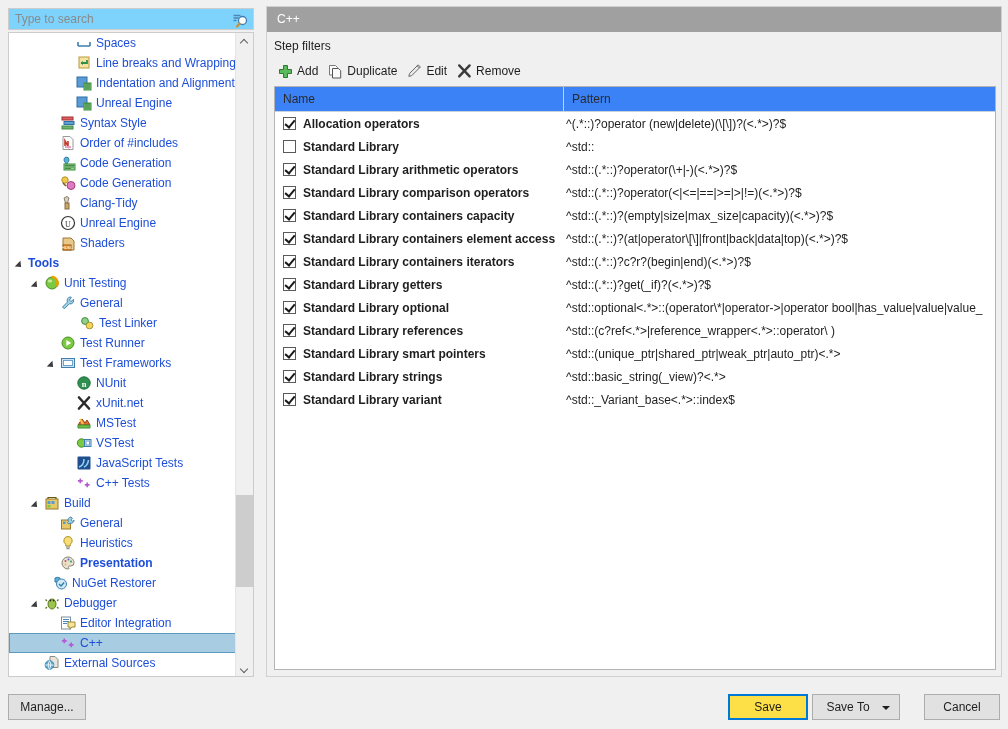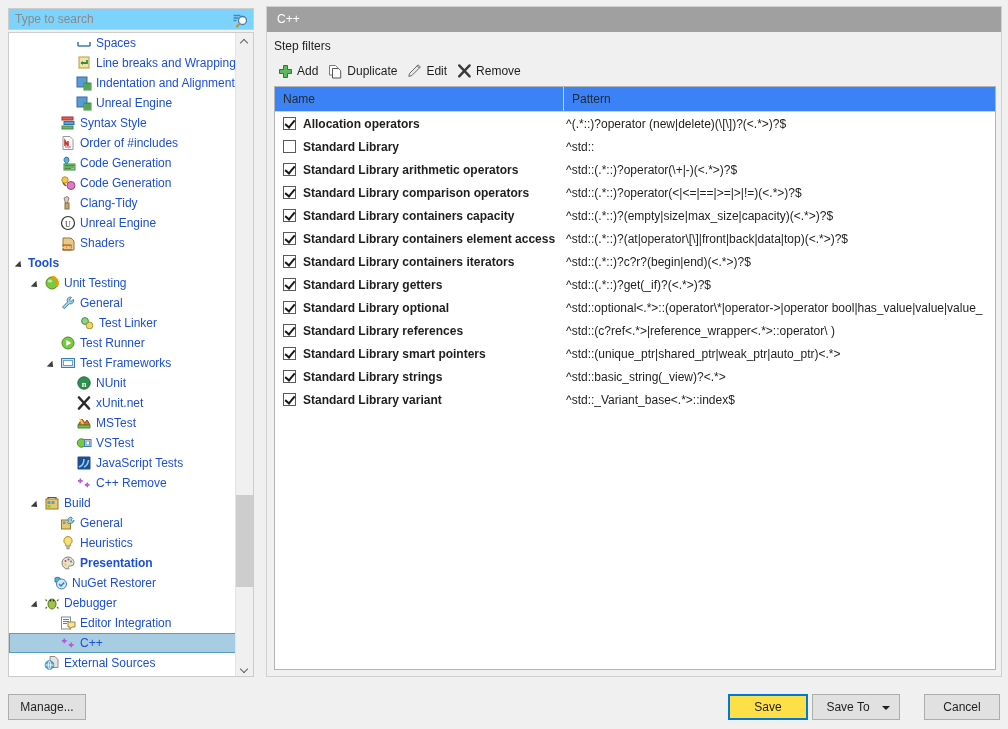--- a/index.html
+++ b/index.html
@@ -298,21 +298,21 @@
                 <path d="M3 12c3-1 5-4 5-8M8 12c2.5-1 4-3.5 4.5-7" stroke="#8fd0f0" stroke-width="1.6" fill="none"></path>
               </svg></span>
             <span class="lbl">JavaScript Tests</span>
           </div>
           <div class="tree-item" style="padding-left: 54px;">
             <span class="arrow"></span>
             <span class="ico"><svg width="16" height="16" viewBox="0 0 16 16">
                 <path d="M3.5 3.5h1.6v1.6h1.6v1.6H5.1v1.6H3.5V6.7H1.9V5.1h1.6z" fill="#b35ad6"></path>
                 <path d="M10.4 7.5H12v1.6h1.6v1.6H12v1.6h-1.6v-1.6H8.8V9.1h1.6z" fill="#b35ad6"></path>
               </svg></span>
-            <span class="lbl">C++ Remove</span>
+            <span class="lbl">C++ Tests</span>
           </div>
           <div class="tree-item" style="padding-left: 22px;">
             <span class="arrow open"></span>
             <span class="ico"><svg width="16" height="16" viewBox="0 0 16 16">
                 <rect x="2" y="4" width="12" height="10" fill="#e8c96a" stroke="#9a7a2a"></rect>
                 <rect x="3.5" y="6" width="3" height="3" fill="#5b9bd5"></rect>
                 <rect x="7.5" y="6" width="3" height="3" fill="#5b9bd5"></rect>
                 <rect x="3.5" y="10" width="3" height="2.5" fill="#7ac943"></rect>
                 <path d="M4 4V2.5h8V4" stroke="#6a5a1a" stroke-width="1.2" fill="none"></path>
               </svg></span>

